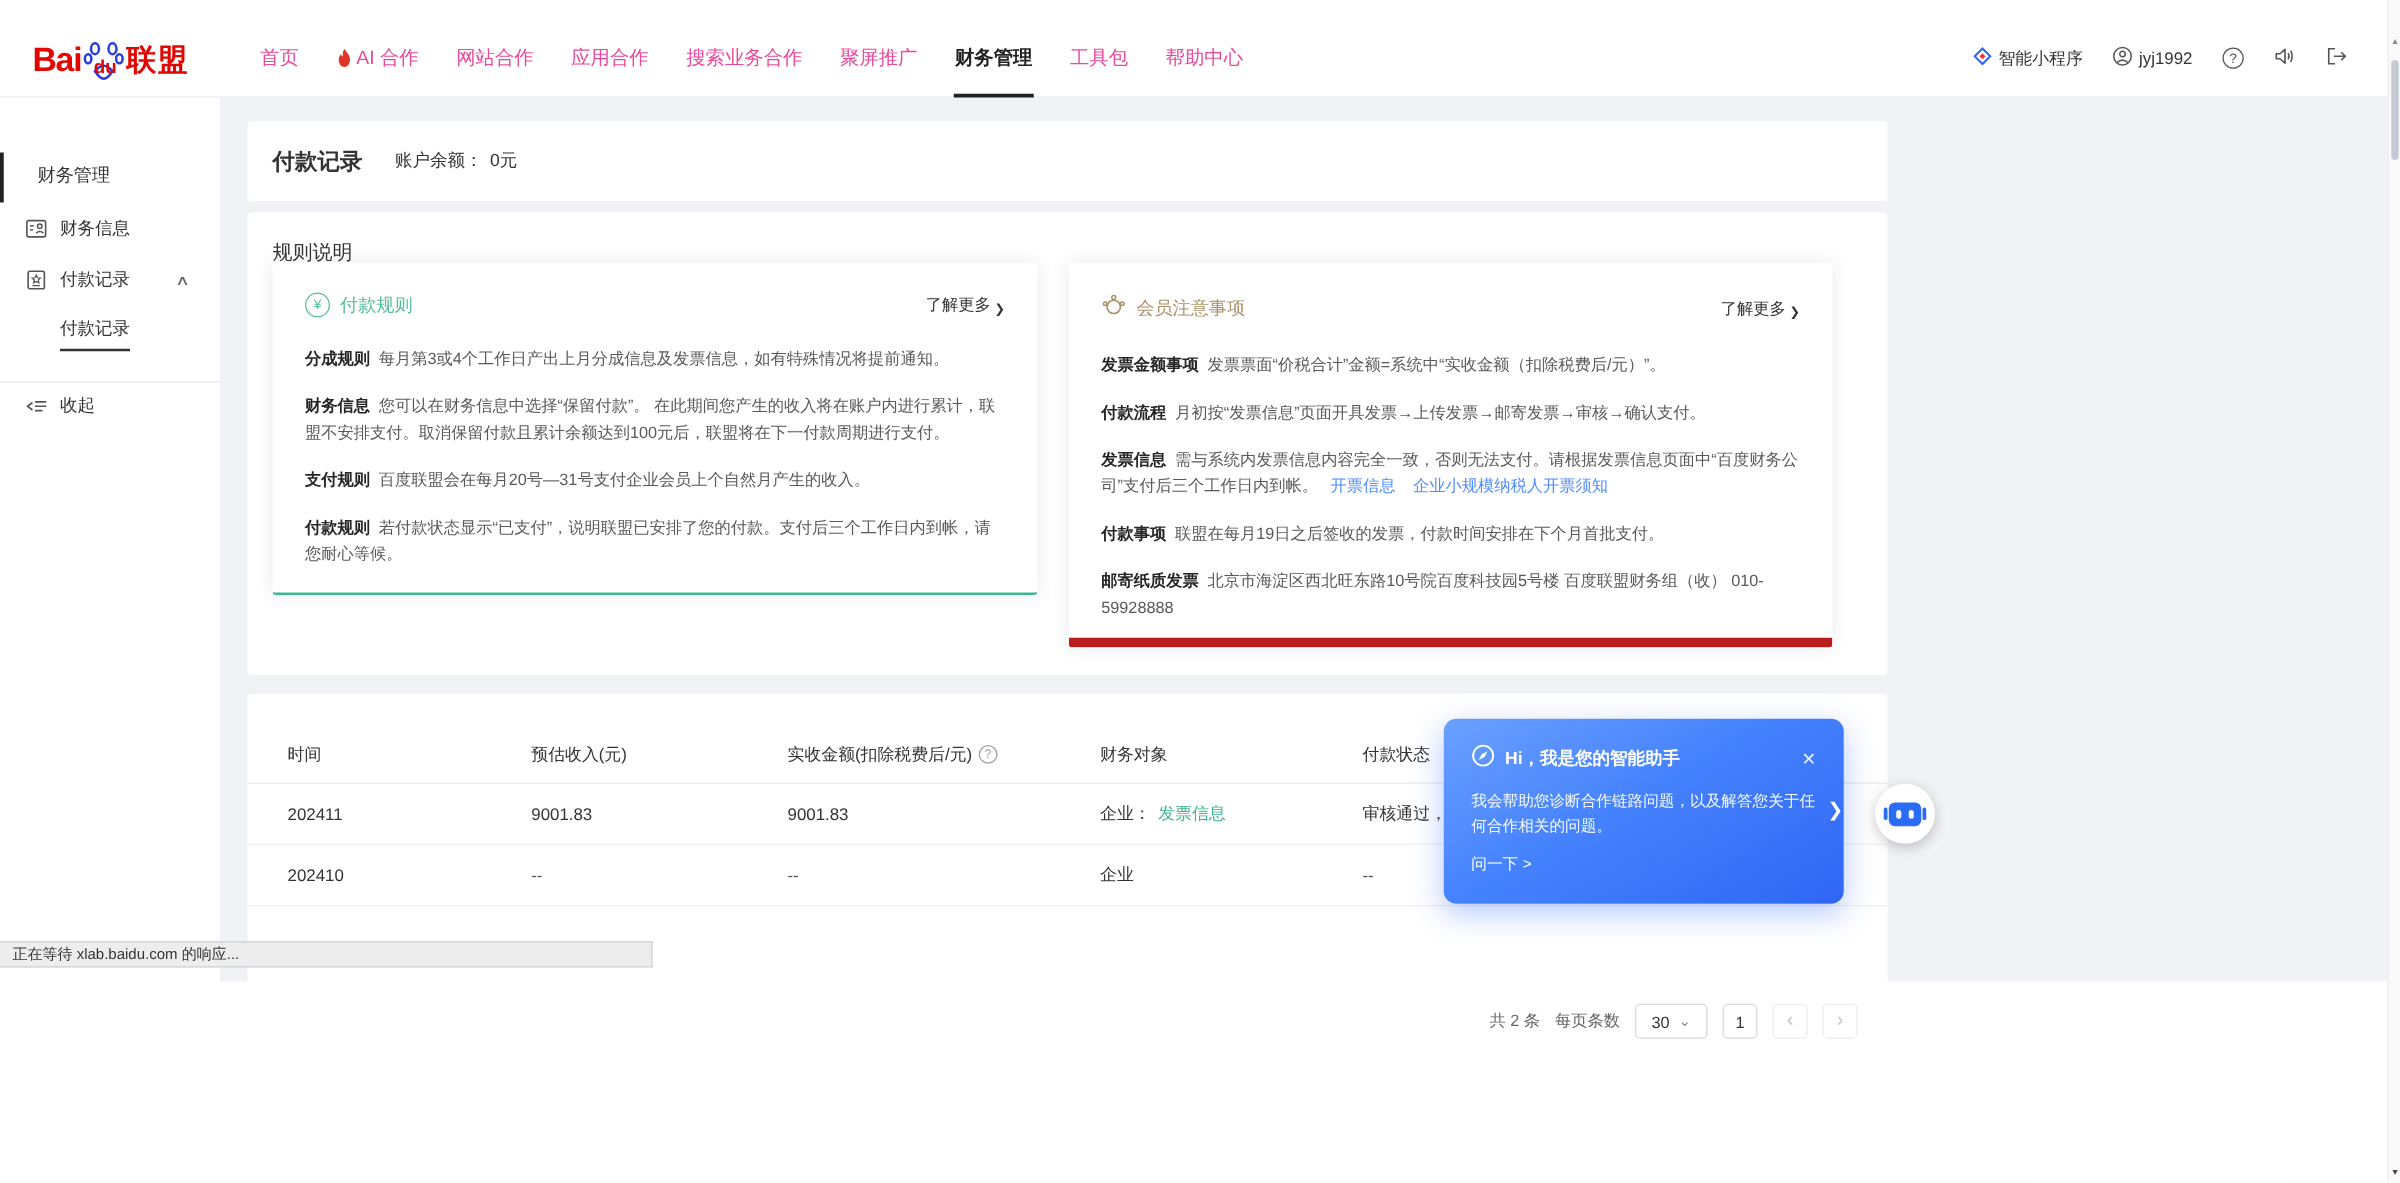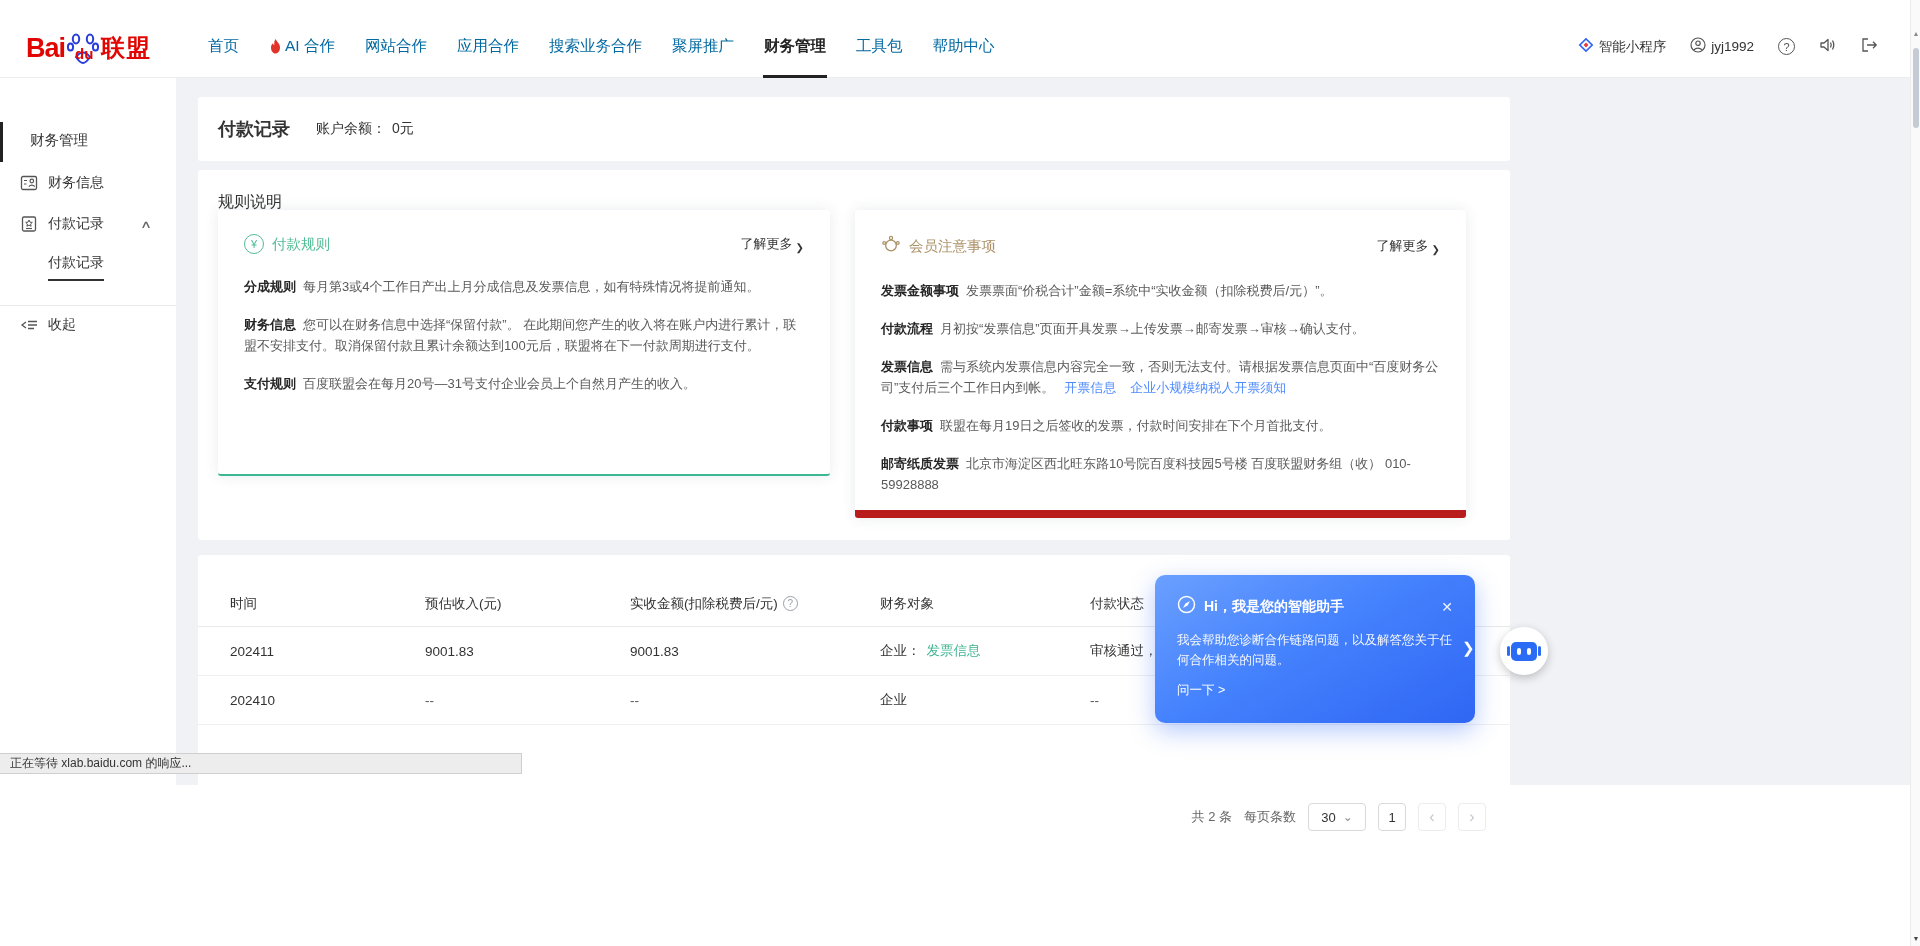--- a/index.html
+++ b/index.html
@@ -10,21 +10,21 @@
   
   .topnav { position:absolute; left:0; top:0; width:1920px; height:62px; background:#fff;
     border-bottom:1px solid #ebedf0; display:flex; align-items:center; padding:0 26px; z-index:5;margin-top:16px; }
   .logo { display:flex; align-items:flex-end; cursor:pointer; }
   .logo .bai { color:#e10601; font-weight:bold; font-size:27px; letter-spacing:-1px; }
   .logo .paw { position:relative; width:34px; height:34px; margin:0 1px; }
   .logo .du { color:#e10601; font-weight:bold; font-size:15px; position:absolute; left:9px; bottom:2px; }
   .logo .union { color:#e10601; font-weight:bold; font-size:24px; letter-spacing:1px; }
   .mainnav { display:flex; margin-left:42px; height:62px; }
   .nav-item { position:relative; display:flex; align-items:center; height:62px; padding:0 15px;
-    font-size:15.5px; color:#0369a1; cursor:pointer; white-space:nowrap; }
+    font-size:15.5px; color:#ec4899; cursor:pointer; white-space:nowrap; }
   .nav-item .flame { margin-right:3px; display:inline-flex; }
   .nav-item.active { font-weight:bold; color:#222; }
   .nav-item.active::after { content:""; position:absolute; left:14px; right:14px; bottom:0;
     height:3px; background:#222; }
   .nav-right { margin-left:auto; display:flex; align-items:center; gap:24px; font-size:13.5px; color:#333; margin-right:16px; }
   .nav-right .entry { display:flex; align-items:center; gap:5px; cursor:pointer; }
   .iconbtn { display:inline-flex; align-items:center; justify-content:center; cursor:pointer; }
   .qmark { width:17px; height:17px; border:1.4px solid #555; border-radius:50%;
     font-size:11px; color:#555; display:inline-flex; align-items:center; justify-content:center; }
 
@@ -278,20 +278,21 @@
             <span class="rtitle">付款规则</span>
             <span class="rule-more">
               <span>了解更多</span>
               <span class="arr">❯</span>
             </span>
           </div>
           <div class="rule-body">
             <p><b>分成规则</b><span>每月第3或4个工作日产出上月分成信息及发票信息，如有特殊情况将提前通知。</span></p>
             <p><b>财务信息</b><span>您可以在财务信息中选择“保留付款”。 在此期间您产生的收入将在账户内进行累计，联盟不安排支付。取消保留付款且累计余额达到100元后，联盟将在下一付款周期进行支付。</span></p>
             <p><b>支付规则</b><span>百度联盟会在每月20号—31号支付企业会员上个自然月产生的收入。</span></p>
+            <p><b>付款规则</b><span>若付款状态显示“已支付”，说明联盟已安排了您的付款。支付后三个工作日内到帐，请您耐心等候。</span></p>
           </div>
         </div>
 
         <div class="rule-card gold">
           <div class="rule-head">
             <span>
               <svg width="20" height="20" viewBox="0 0 20 20">
                 <circle cx="10" cy="11.5" r="5.3" fill="none" stroke="#ab9168" stroke-width="1.3"></circle>
                 <circle cx="10" cy="4" r="1.6" fill="none" stroke="#ab9168" stroke-width="1.2"></circle>
                 <circle cx="3.2" cy="9" r="1.4" fill="none" stroke="#ab9168" stroke-width="1.2"></circle>

